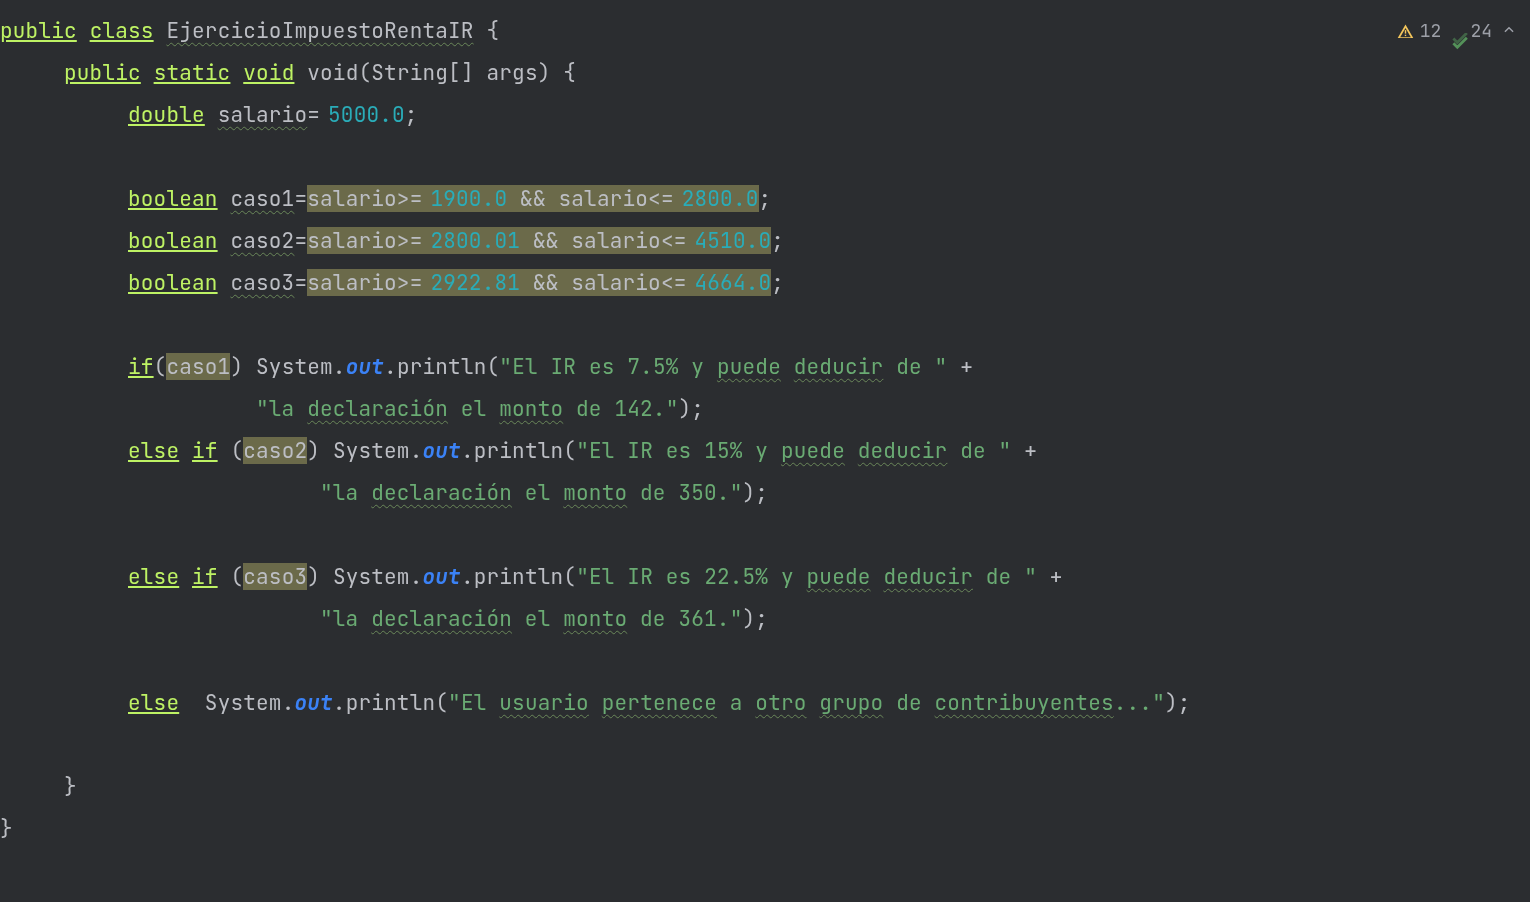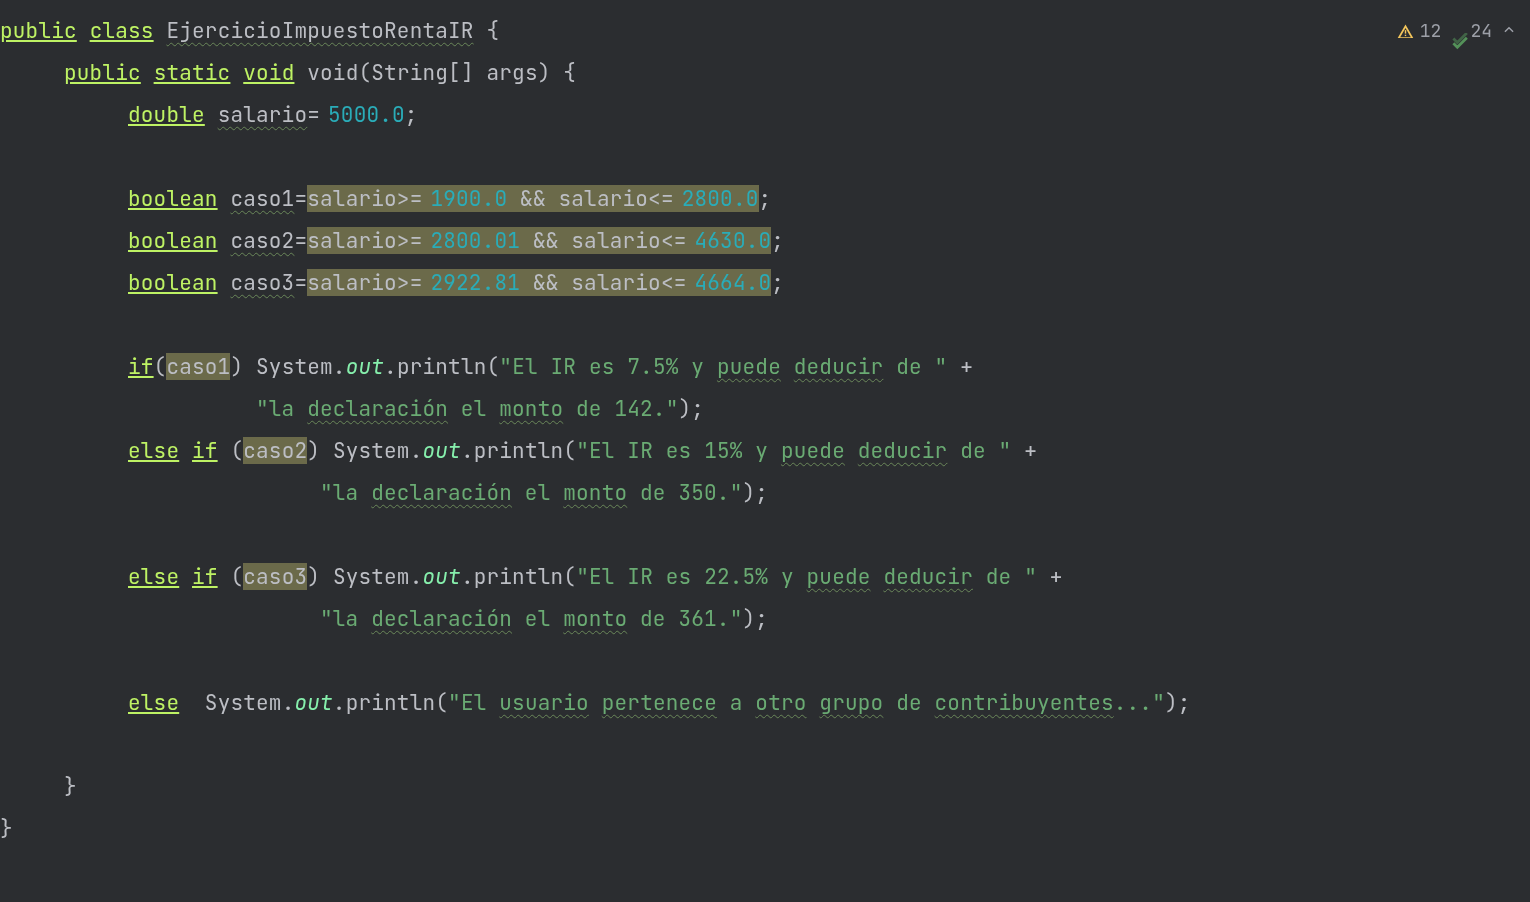--- a/index.html
+++ b/index.html
@@ -3,21 +3,21 @@
 <meta charset="utf-8">
 <style>
   html,body{margin:0;padding:0;background:#2b2d30;width:1530px;height:902px;overflow:hidden;}
   .editor{position:relative;width:1530px;height:902px;background:#2b2d30;font-family:"JetBrains Mono","Fira Code",Menlo,Consolas,monospace;font-size:21px;line-height:42px;color:#bcbec4;}
   .code{position:absolute;left:0;top:10px;white-space:pre;letter-spacing:0.2px;}
   .k{color:#bef264;text-decoration:underline;}
   .l{color:#2aacb8;margin-left:8px;}
   .s{color:#6aab73;}
   .o{color:#bcbec4;}
   .p{color:#bcbec4;}
-  .it{color:#86efac;font-style:italic;}
+  .it{color:#3b82f6;font-style:italic;font-weight:bold;}
   .fn{color:#bcbec4;}
   .cls{color:#bcbec4;}
   .wavy{text-decoration-line:underline;text-decoration-style:wavy;text-decoration-color:#6a8759;text-decoration-thickness:1px;text-underline-offset:4px;}
   .hi{background:#6b6a4a;text-align:center;}
   .hi2{background:#6b6a4a;}
   .status{position:absolute;top:10px;right:14px;display:flex;align-items:center;gap:10px;font-size:18px;color:#bcbec4;font-family:inherit;}
   .status .num{color:#9da0a8;}
   .warn-ic{display:inline-flex;align-items:center;gap:6px;}
   .check-ic{display:inline-flex;align-items:flex-end;gap:0;}
   .chev{color:#9da0a8;}
@@ -48,21 +48,21 @@
           <path fill="none" stroke="#9da0a8" stroke-width="2.5" d="M5 15l7-7 7 7"></path>
         </svg>
     </span>
   </div>
 
 <div class="code"><span class="k">public</span><span> </span><span class="k">class</span><span> </span><span class="cls wavy">EjercicioImpuestoRentaIR</span><span> </span><span class="p">{</span>
 <span>     </span><span class="k">public</span><span> </span><span class="k">static</span><span> </span><span class="k">void</span><span> </span><span class="fn">void</span><span class="p">(</span><span>String[] args</span><span class="p">)</span><span> </span><span class="p">{</span>
 <span>          </span><span class="k">double</span><span> </span><span class="wavy">salario</span><span class="o">=</span><span class="l">5000.0</span><span class="p">;</span>
 
 <span>          </span><span class="k">boolean</span><span> </span><span class="wavy">caso1</span><span class="o">=</span><span class="hi"><span>salario</span><span class="o">&gt;=</span><span class="l">1900.0</span><span> </span><span class="o">&amp;&amp;</span><span> </span><span>salario</span><span class="o">&lt;=</span><span class="l">2800.0</span></span><span class="p">;</span>
-<span>          </span><span class="k">boolean</span><span> </span><span class="wavy">caso2</span><span class="o">=</span><span class="hi"><span>salario</span><span class="o">&gt;=</span><span class="l">2800.01</span><span> </span><span class="o">&amp;&amp;</span><span> </span><span>salario</span><span class="o">&lt;=</span><span class="l">4630.0</span></span><span class="p">;</span>
+<span>          </span><span class="k">boolean</span><span> </span><span class="wavy">caso2</span><span class="o">=</span><span class="hi"><span>salario</span><span class="o">&gt;=</span><span class="l">2800.01</span><span> </span><span class="o">&amp;&amp;</span><span> </span><span>salario</span><span class="o">&lt;=</span><span class="l">4510.0</span></span><span class="p">;</span>
 <span>          </span><span class="k">boolean</span><span> </span><span class="wavy">caso3</span><span class="o">=</span><span class="hi"><span>salario</span><span class="o">&gt;=</span><span class="l">2922.81</span><span> </span><span class="o">&amp;&amp;</span><span> </span><span>salario</span><span class="o">&lt;=</span><span class="l">4664.0</span></span><span class="p">;</span>
 
 <span>          </span><span class="k">if</span><span class="p">(</span><span class="hi2">caso1</span><span class="p">)</span><span> </span><span>System</span><span class="p">.</span><span class="it">out</span><span class="p">.</span><span>println</span><span class="p">(</span><span class="s"><span>"</span><span>El IR es 7.5% y </span><span class="wavy">puede</span><span> </span><span class="wavy">deducir</span><span> de </span><span>"</span></span><span> </span><span class="o">+</span>
 <span>                    </span><span class="s"><span>"</span><span>la </span><span class="wavy">declaración</span><span> el </span><span class="wavy">monto</span><span> de 142.</span><span>"</span></span><span class="p">)</span><span class="p">;</span>
 <span>          </span><span class="k">else</span><span> </span><span class="k">if</span><span> </span><span class="p">(</span><span class="hi2">caso2</span><span class="p">)</span><span> </span><span>System</span><span class="p">.</span><span class="it">out</span><span class="p">.</span><span>println</span><span class="p">(</span><span class="s"><span>"</span><span>El IR es 15% y </span><span class="wavy">puede</span><span> </span><span class="wavy">deducir</span><span> de </span><span>"</span></span><span> </span><span class="o">+</span>
 <span>                         </span><span class="s"><span>"</span><span>la </span><span class="wavy">declaración</span><span> el </span><span class="wavy">monto</span><span> de 350.</span><span>"</span></span><span class="p">)</span><span class="p">;</span>
 
 <span>          </span><span class="k">else</span><span> </span><span class="k">if</span><span> </span><span class="p">(</span><span class="hi2">caso3</span><span class="p">)</span><span> </span><span>System</span><span class="p">.</span><span class="it">out</span><span class="p">.</span><span>println</span><span class="p">(</span><span class="s"><span>"</span><span>El IR es 22.5% y </span><span class="wavy">puede</span><span> </span><span class="wavy">deducir</span><span> de </span><span>"</span></span><span> </span><span class="o">+</span>
 <span>                         </span><span class="s"><span>"</span><span>la </span><span class="wavy">declaración</span><span> el </span><span class="wavy">monto</span><span> de 361.</span><span>"</span></span><span class="p">)</span><span class="p">;</span>
 

